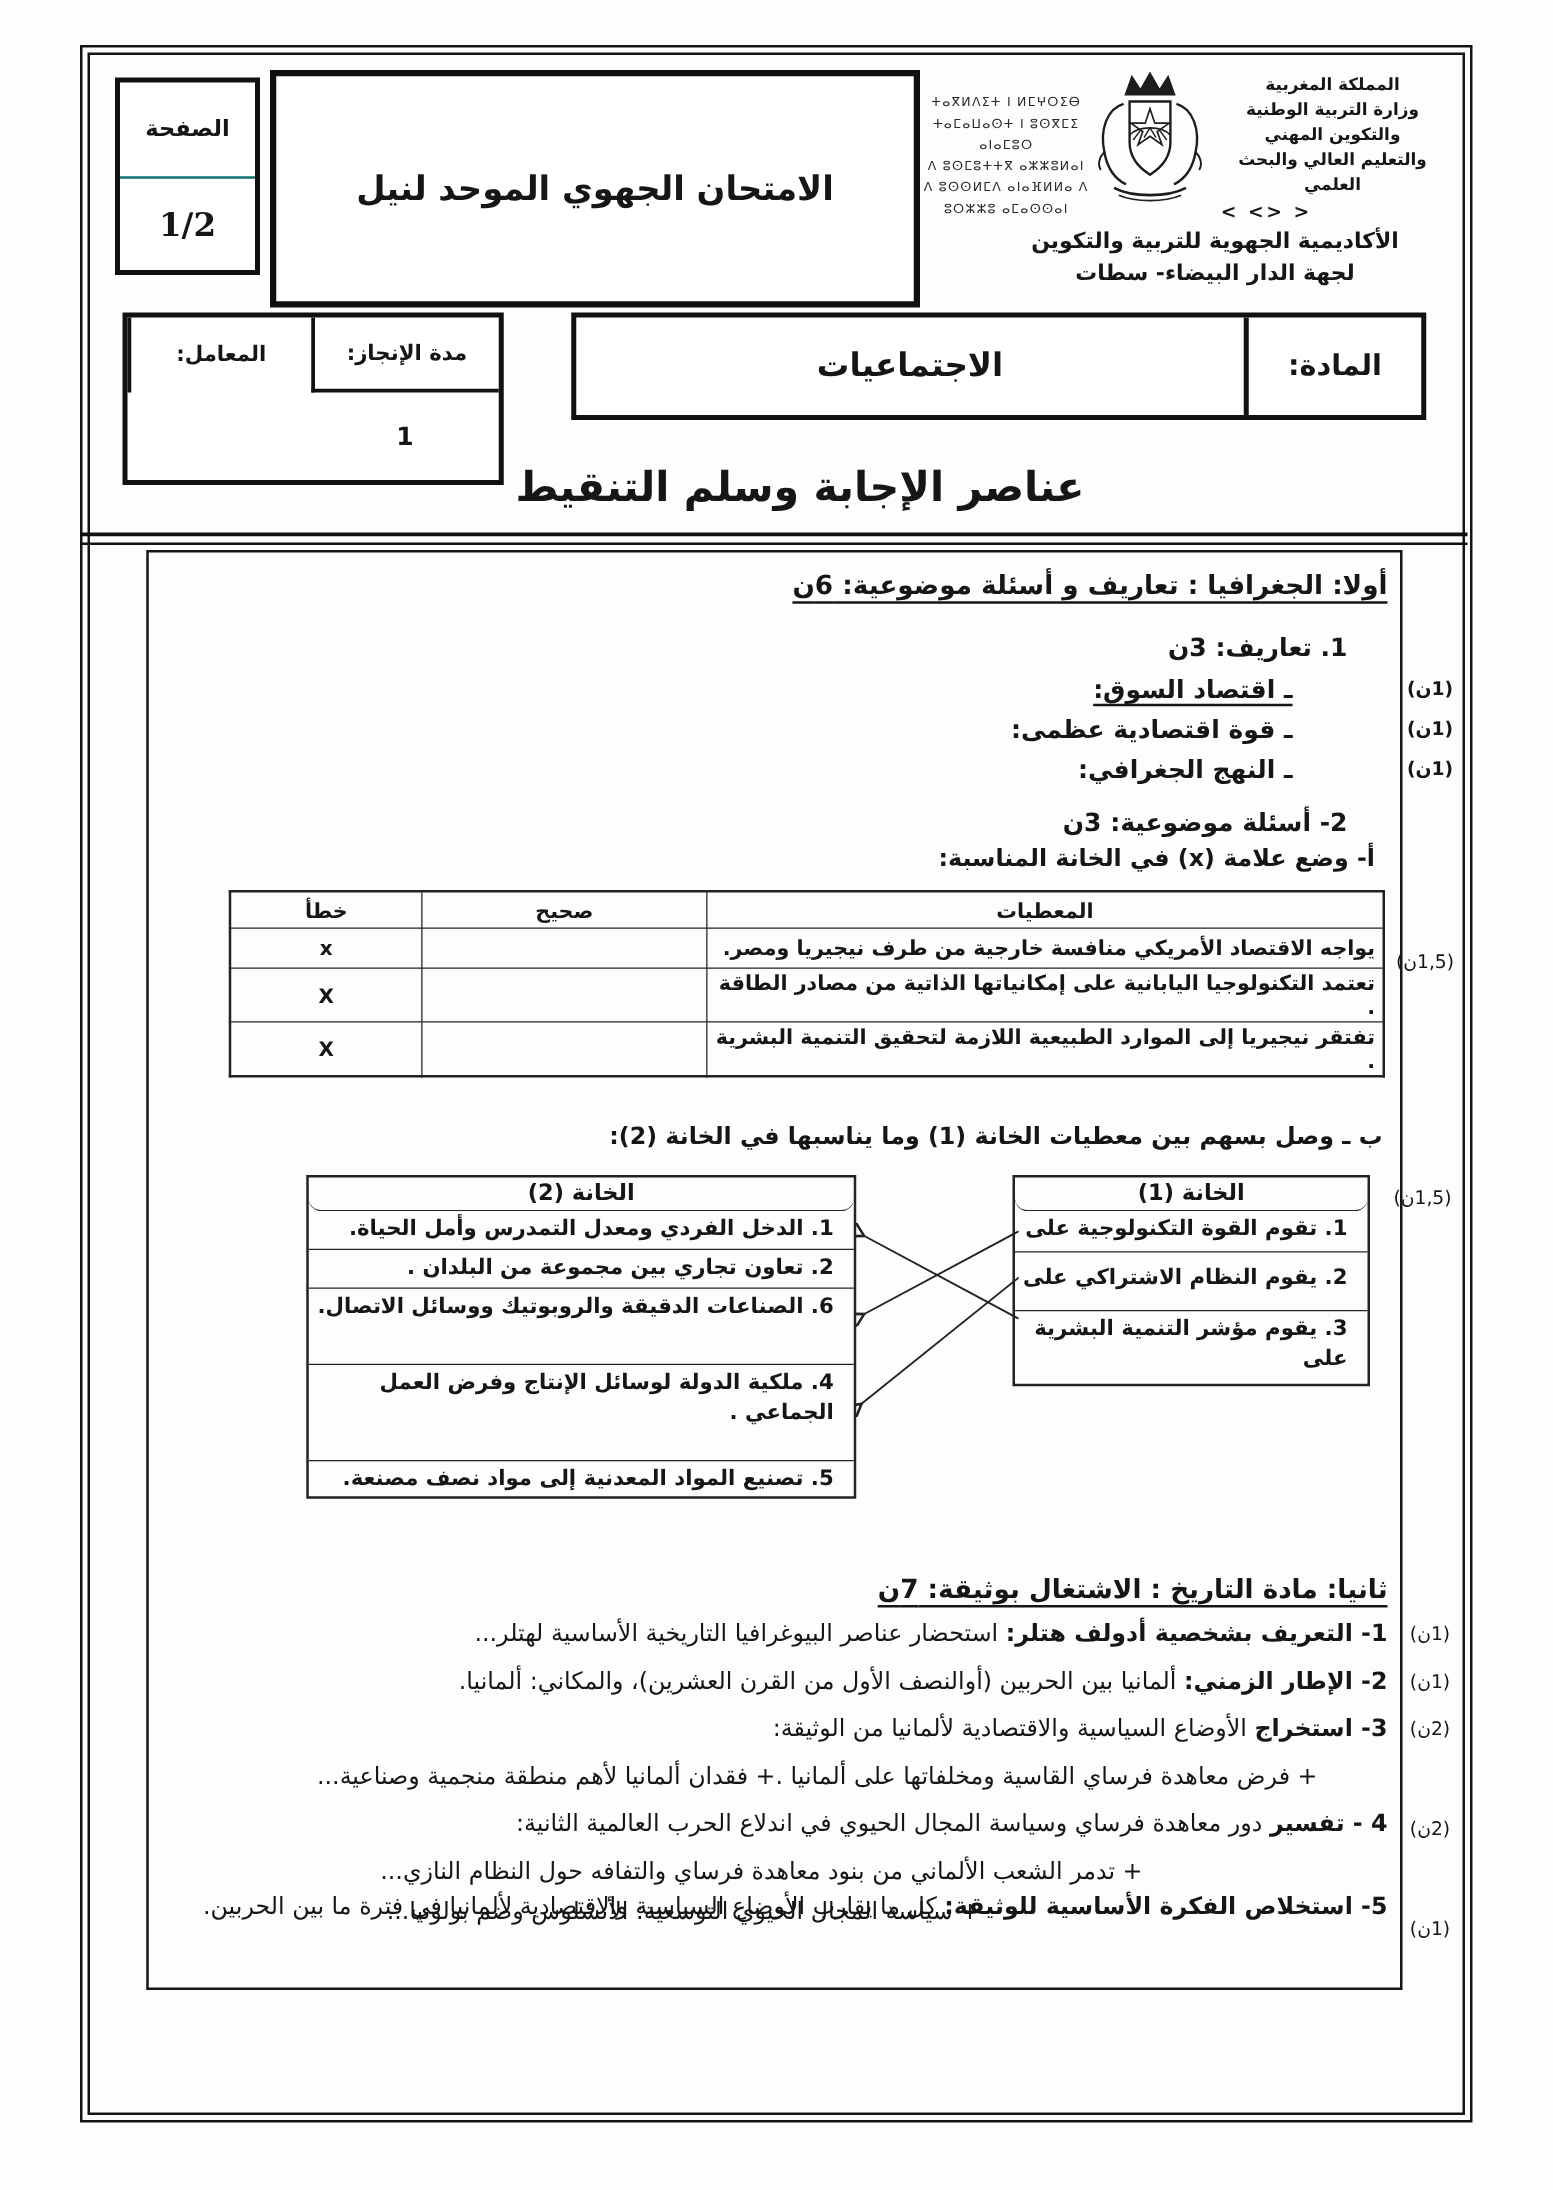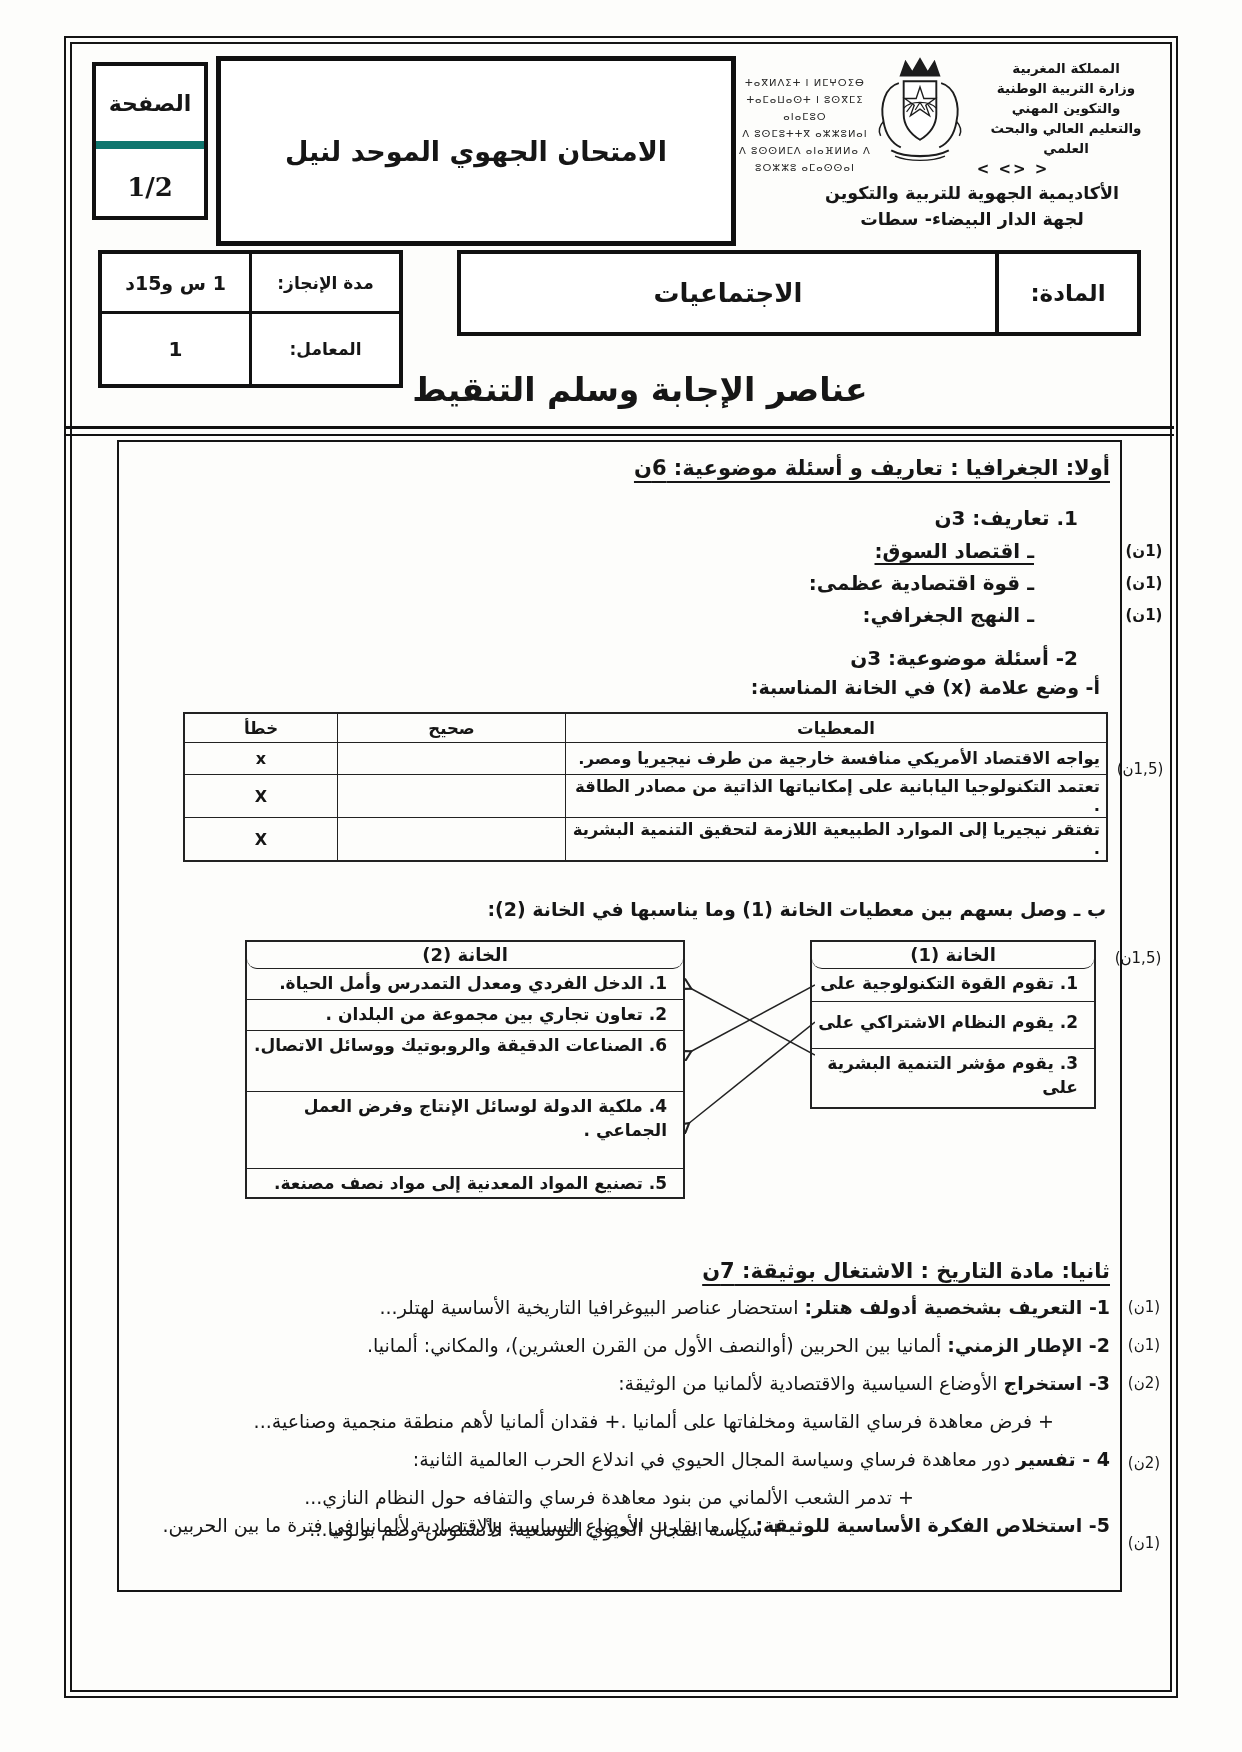--- a/index.html
+++ b/index.html
@@ -6,21 +6,21 @@
   #canvas{position:relative;width:1242px;height:1752px;background:#fdfdfb;margin:0 auto;
           font-family:"DejaVu Sans",sans-serif;color:#161616;overflow:hidden;}
   .abs{position:absolute;}
   .rtl{direction:rtl;text-align:right;}
   
   .frame{left:64px;top:36px;width:1110px;height:1658px;border:2px solid #141414;}
   .frame-inner{position:absolute;inset:4px;border:2px solid #141414;}
   
   .page-box{left:92px;top:62px;width:108px;height:150px;border:4px solid #111;background:#fff;}
   .page-box .cell{height:50%;display:flex;align-items:center;justify-content:center;font-weight:bold;}
-  .page-box .cell:first-child{border-bottom:8px solid #0f766e;font-size:22px;}
+  .page-box .cell:first-child{border-bottom:2px solid #0f766e;font-size:18px;}
   .page-box .cell:last-child{font-size:26px;font-family:"DejaVu Serif",serif;}
   .exam-box{left:216px;top:56px;width:502px;height:168px;border:5px solid #0f0f0f;background:#fff;
             display:flex;flex-direction:column;justify-content:space-around;align-items:center;padding:6px 4px;}
   .exam-box .t1{font-size:27px;font-weight:bold;}
   .exam-box .t2{font-size:25px;font-weight:bold;}
   
   .min-ar{left:968px;top:58px;width:196px;text-align:center;font-size:13.5px;line-height:20px;font-weight:bold;direction:rtl;}
   .tifinagh{left:732px;top:74px;width:146px;text-align:center;font-size:10px;line-height:17px;letter-spacing:1px;color:#2a2a2a;}
   .coat{left:872px;top:52px;width:96px;height:118px;}
   .ornament{left:948px;top:160px;width:130px;text-align:center;font-size:15px;letter-spacing:2px;font-weight:bold;
@@ -130,21 +130,20 @@
     <div>لجهة الدار البيضاء- سطات</div>
   </div>
 
   <div class="abs subject-table">
     <div class="lbl">المادة:</div>
     <div class="val">الاجتماعيات</div>
   </div>
 
   <div class="abs meta-table">
     <div class="c1">مدة الإنجاز:</div>
-    <div class="c2">1 س و15د</div>
     <div class="c3">المعامل:</div>
     <div class="c4">1</div>
   </div>
 
   <div class="abs main-title">عناصر الإجابة وسلم التنقيط</div>
   <div class="abs rule"></div>
 
   <div class="abs content">
 
     <div class="cline b uh" style="top:13px;padding-right:4px;font-size:21px;">أولا: الجغرافيا : تعاريف و أسئلة موضوعية: 6ن</div>

